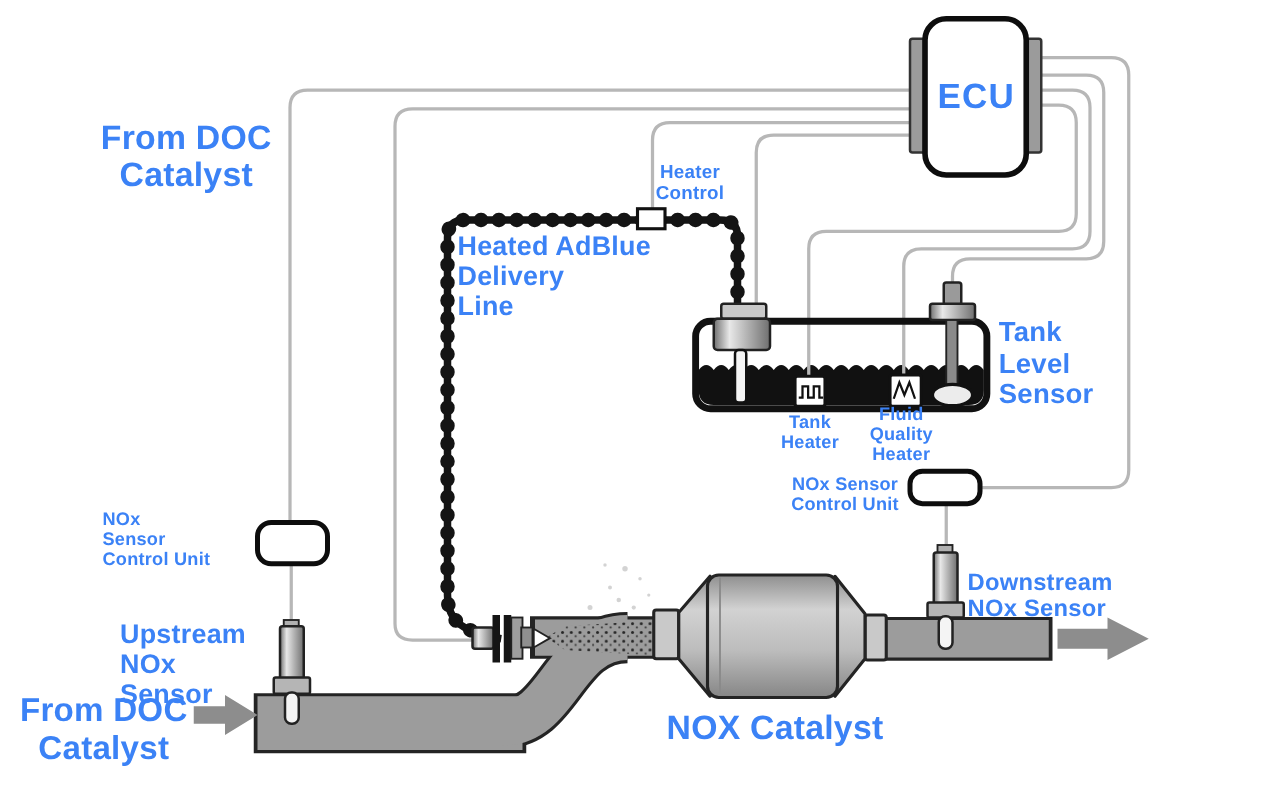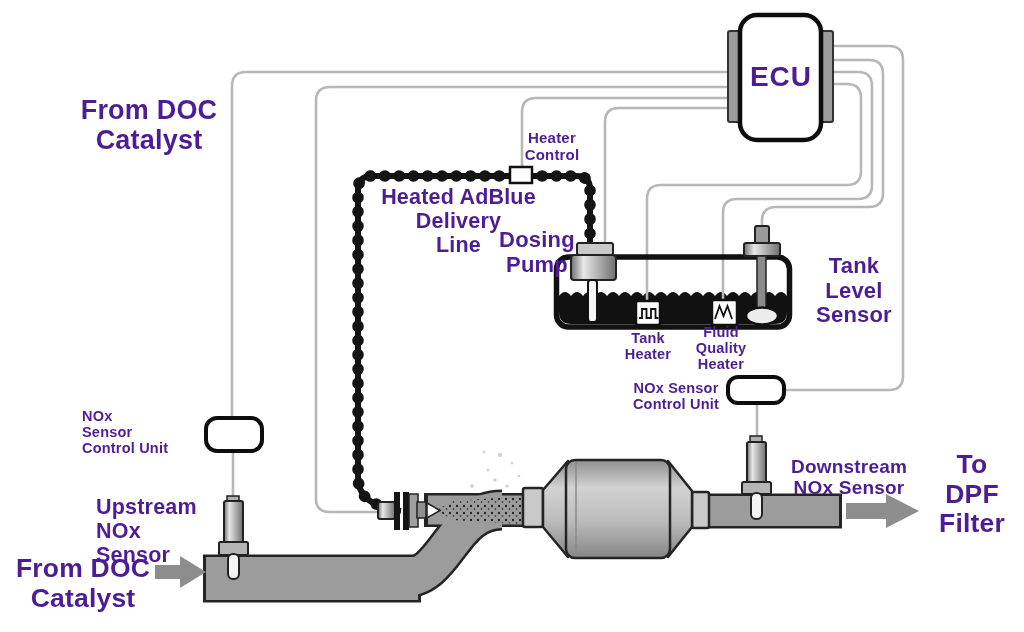--- a/index.html
+++ b/index.html
@@ -2,26 +2,26 @@
 <html><head>
 <meta charset="utf-8">
 <style>
   html,body{margin:0;padding:0;background:#fff;}
   #canvas{
     position:relative;width:1024px;height:632px;background:#ffffff;
     font-family:"Liberation Sans","DejaVu Sans",sans-serif;overflow:hidden;
   }
   #diagram-svg{position:absolute;left:0;top:0;}
   .lbl{
-    position:absolute;font-weight:bold;color:#4c1d95;line-height:1.12;
+    position:absolute;font-weight:bold;color:#3b82f6;line-height:1.12;
     white-space:pre-line;letter-spacing:0.2px;
   }
   .c{text-align:center;}
   .r{}
-  .l{text-align:center;}
+  .l{text-align:left;}
 </style>
 </head>
 <body>
 
 <div id="canvas">
 
 <svg id="diagram-svg" width="1024" height="632" viewBox="0 0 1024 632">
   <defs>
     <linearGradient id="gradH" x1="0" y1="0" x2="1" y2="0">
       <stop offset="0" stop-color="#6f6f6f"></stop>
@@ -167,22 +167,20 @@
 
 <div class="lbl c" style="left:741px;top:61px;width:80px;font-size:28px;letter-spacing:1px;">ECU</div>
 
 <div class="lbl c" style="left:511px;top:130px;width:82px;font-size:15px;">Heater
 Control</div>
 
 <div class="lbl l" style="left:366px;top:185px;width:185px;font-size:21.5px;">Heated AdBlue
 Delivery
 Line</div>
 
-<div class="lbl l" style="left:492px;top:228px;width:90px;font-size:22px;">Dosing
-Pump</div>
 
 <div class="lbl l" style="left:799px;top:254px;width:110px;font-size:22px;">Tank
 Level
 Sensor</div>
 
 <div class="lbl c" style="left:611px;top:330px;width:74px;font-size:14.5px;">Tank
 Heater</div>
 
 <div class="lbl c" style="left:684px;top:324px;width:74px;font-size:14.5px;">Fluid
 Quality
@@ -193,24 +191,22 @@
 Control Unit</div>
 
 <div class="lbl r" style="left:96px;top:483px;width:124px;font-size:21.5px;margin-top:12px;">Upstream
 NOx
 Sensor</div>
 
 <div class="lbl c" style="left:2px;top:554px;width:162px;font-size:26.5px;">From DOC
 Catalyst</div>
 
 
+<div class="lbl c" style="left:518px;top:567px;width:204px;font-size:27px;">NOX Catalyst</div>
 
 <div class="lbl c" style="left:615px;top:380px;width:122px;font-size:14.5px;">NOx Sensor
 Control Unit</div>
 
 <div class="lbl l" style="left:774px;top:456px;width:150px;font-size:19px;">Downstream
 NOx Sensor</div>
 
-<div class="lbl c" style="left:920px;top:450px;width:104px;font-size:26.5px;">To
-DPF
-Filter</div>
 
 </div>
 
 </body></html>

